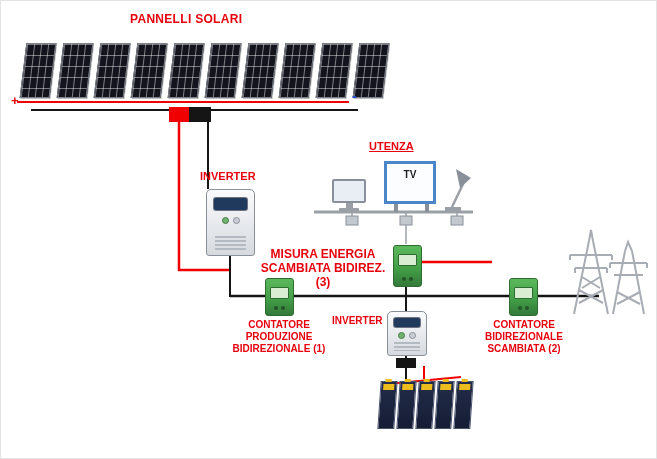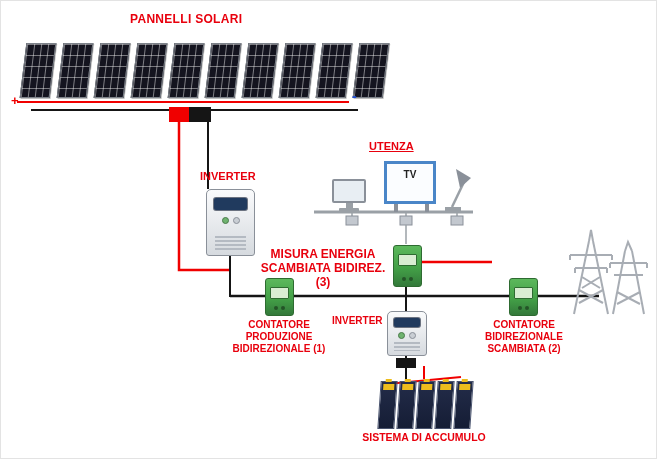--- a/index.html
+++ b/index.html
@@ -229,15 +229,14 @@
   <div class="lbl lbl-utenza">UTENZA</div>
   <div class="lbl lbl-misura">MISURA ENERGIA
 SCAMBIATA BIDIREZ.(3)</div>
   <div class="lbl lbl-cont1">CONTATORE
 PRODUZIONE
 BIDIREZIONALE (1)</div>
   <div class="lbl lbl-inverter2">INVERTER</div>
   <div class="lbl lbl-cont2">CONTATORE
 BIDIREZIONALE
 SCAMBIATA (2)</div>
-  <div class="lbl lbl-accumulo">SISTEMA DI ACCUMULO</div>
 
 </div>
 
 </body></html>

